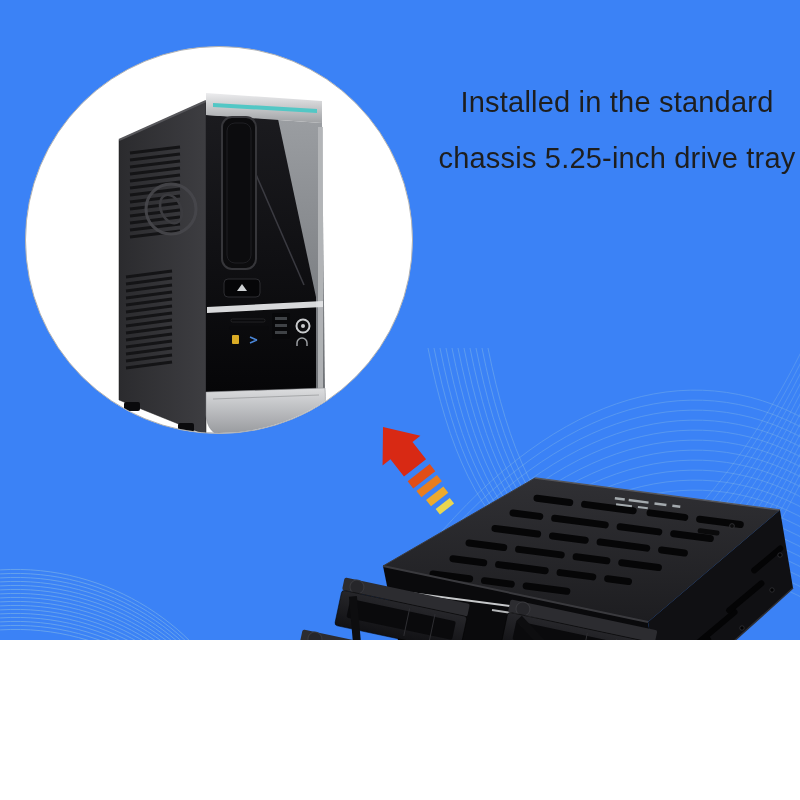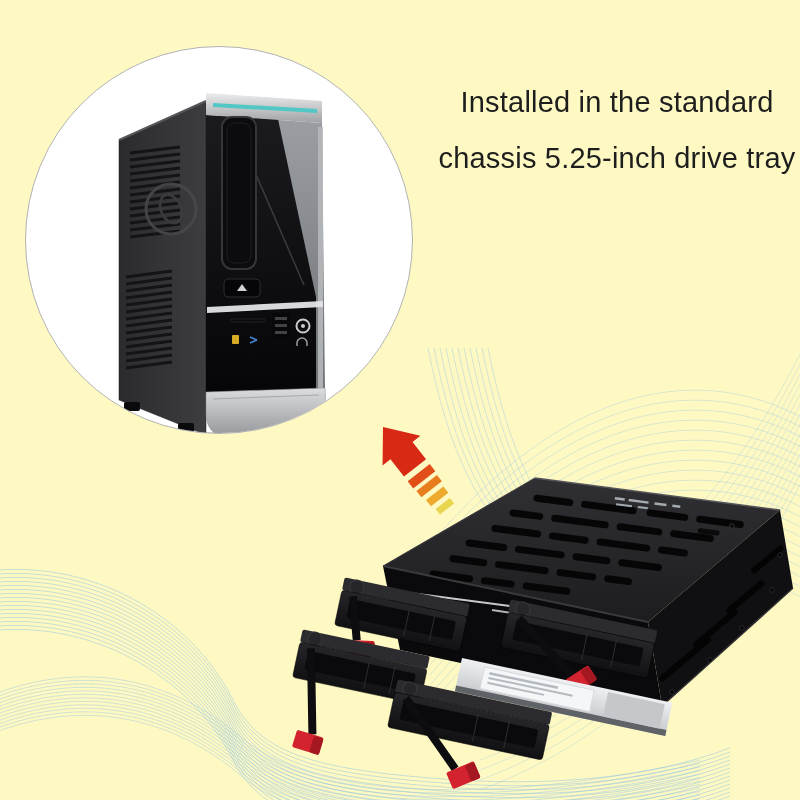--- a/index.html
+++ b/index.html
@@ -1,16 +1,16 @@
 <!DOCTYPE html>
 <html><head>
 <meta charset="utf-8">
 <style>
   html,body{margin:0;padding:0;background:#ffffff;}
-  .stage{position:relative;width:800px;height:800px;background:#fef9c3;overflow:hidden;
+  .stage{position:relative;width:800px;height:640px;background:#3b82f6;overflow:hidden;
          font-family:"Liberation Sans",sans-serif;}
   .waves{position:absolute;left:0;top:0;}
   .inset{position:absolute;left:25px;top:46px;width:386px;height:386px;border:1px solid #b2b2b2;
          border-radius:50%;background:#ffffff;overflow:hidden;}
   .caption{position:absolute;left:432px;top:74px;width:370px;text-align:center;
            color:#1e1e1e;font-size:29px;line-height:56px;letter-spacing:0.2px;}
   .arrow{position:absolute;left:340px;top:400px;}
   .rack{position:absolute;left:280px;top:440px;}
 </style>
 </head>

